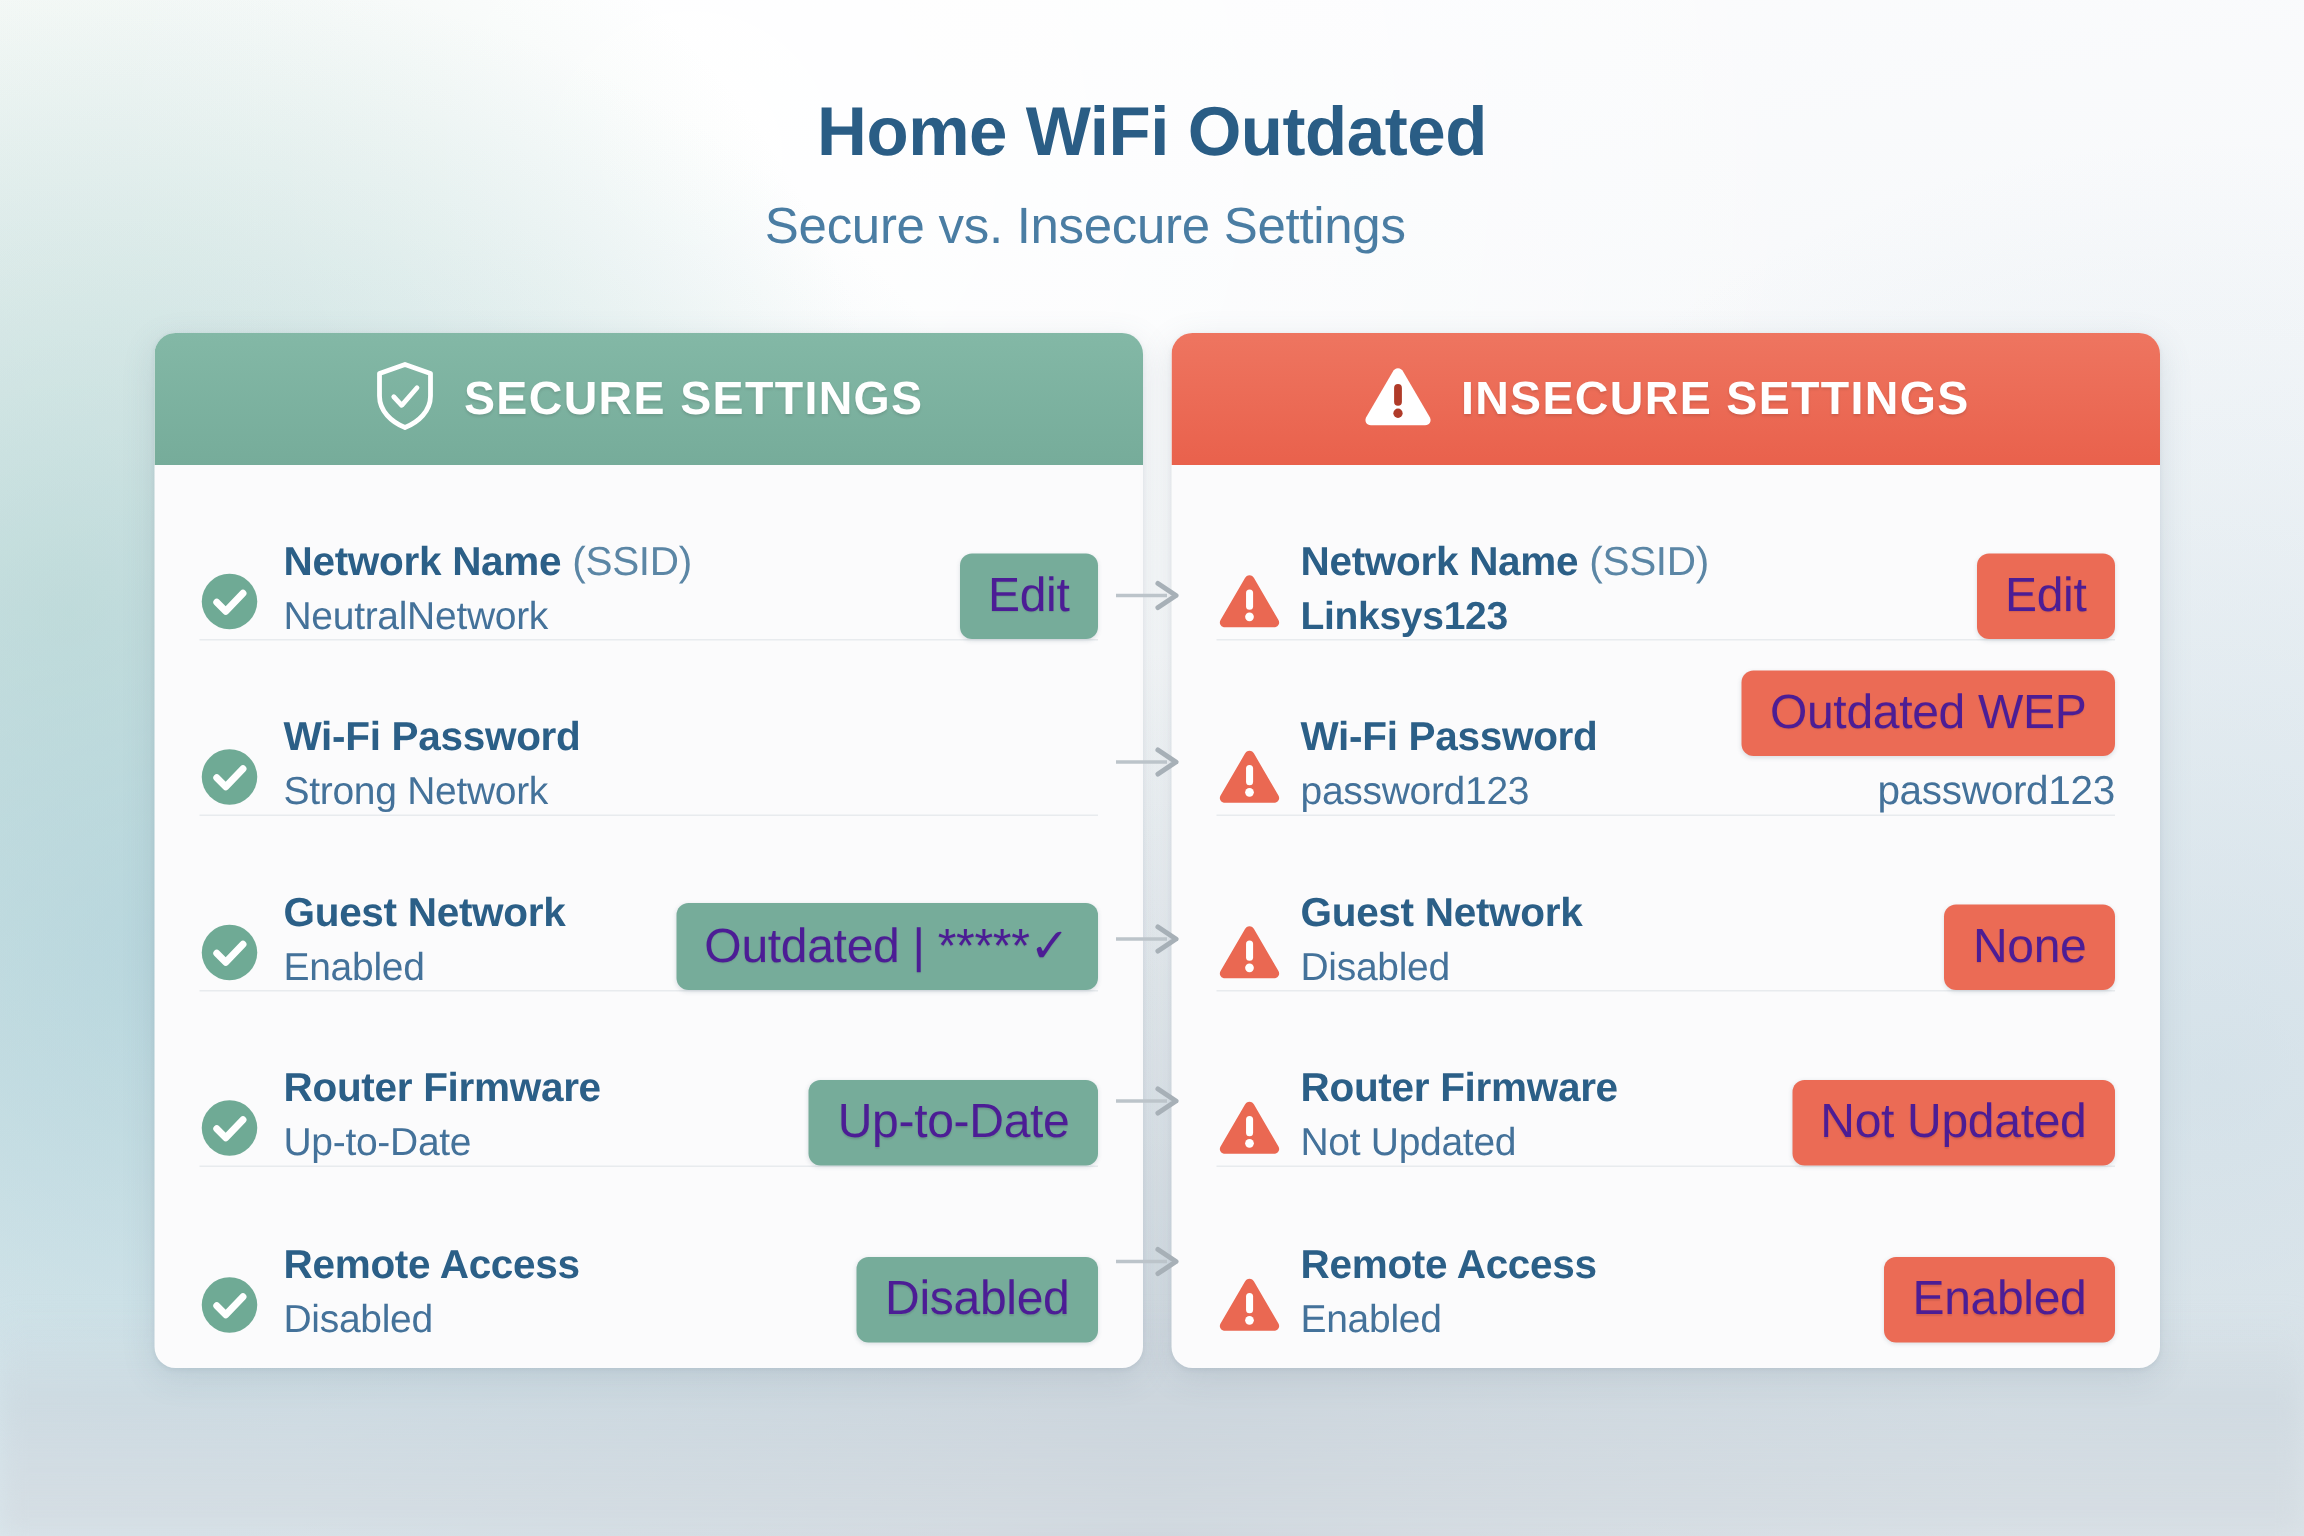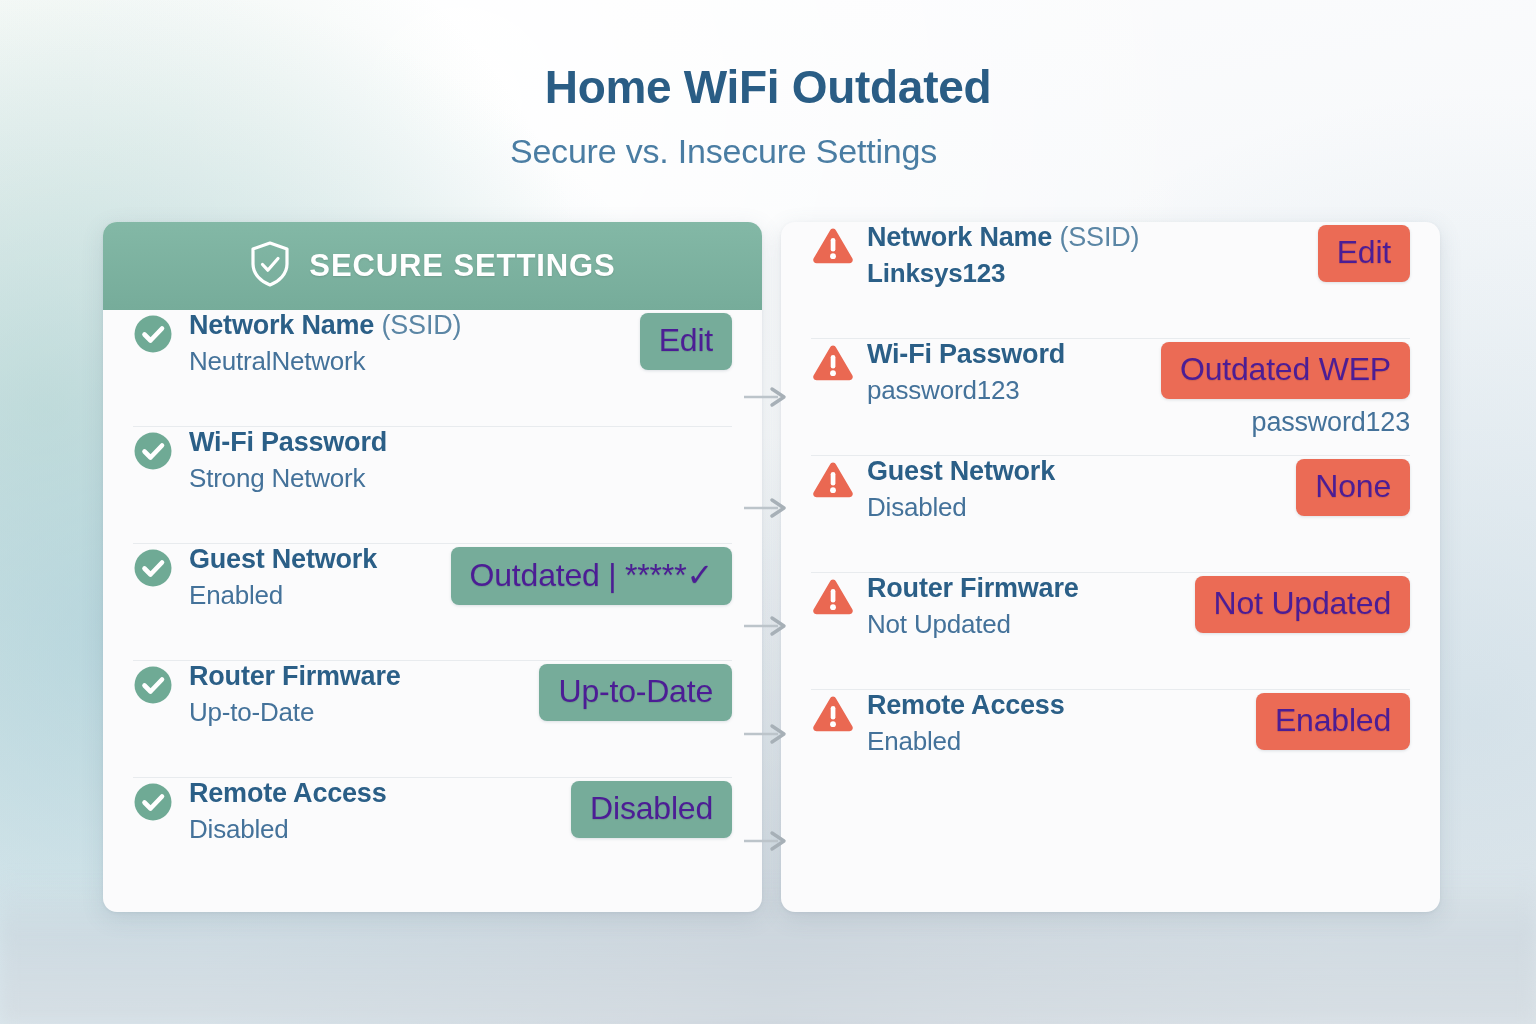--- a/index.html
+++ b/index.html
@@ -74,21 +74,21 @@
 
   .panel-head .head-label {
     font-size:31px; font-weight:bold; color:#ffffff;
     letter-spacing:0.9px;
     text-shadow:0 1px 2px rgba(0,0,0,0.12);
   }
 
   .rows { padding:0 30px; }
 
   .row {
-    display:flex; align-items:flex-start;
+    display:flex; align-items:flex-end;
     height:117px;
     border-bottom:1px solid #e8ebee;
   }
   .row:last-child { border-bottom:none; }
 
   .row-icon { width:52px; flex:0 0 52px; padding-top:4px; }
 
   .row-text { flex:1 1 auto; padding-left:4px; }
   .row-label {
     font-size:27px; font-weight:bold; color:#2b5f87;
@@ -237,20 +237,30 @@
         </span>
         <span class="row-badge-wrap">
           <span class="badge badge-green">Disabled</span>
         </span>
       </div>
 
     </div>
   </div>
 
   <div class="panel panel-insecure">
+    <div class="panel-head head-insecure">
+      <span class="ico">
+        <svg width="48" height="44" viewBox="0 0 48 44">
+          <path d="M24 3.5 C25.6 3.5 26.7 4.4 27.4 5.6 L45.2 36.2 C46.6 38.7 45 41.5 42.1 41.5 H5.9 C3 41.5 1.4 38.7 2.8 36.2 L20.6 5.6 C21.3 4.4 22.4 3.5 24 3.5 Z" fill="#ffffff"></path>
+          <rect x="21.4" y="14" width="5.2" height="14.5" rx="2.6" fill="#b03b29"></rect>
+          <circle cx="24" cy="33.5" r="3.1" fill="#b03b29"></circle>
+        </svg>
+      </span>
+      <span class="head-label">INSECURE SETTINGS</span>
+    </div>
 
     <div class="rows">
 
       <div class="row">
         <span class="row-icon ico">
           <svg width="44" height="40" viewBox="0 0 44 40">
             <path d="M22 2.5 C23.4 2.5 24.4 3.3 25 4.4 L41.3 32.3 C42.6 34.6 41.1 37.2 38.4 37.2 H5.6 C2.9 37.2 1.4 34.6 2.7 32.3 L19 4.4 C19.6 3.3 20.6 2.5 22 2.5 Z" fill="#ea6852"></path>
             <rect x="19.7" y="12" width="4.7" height="13.5" rx="2.35" fill="#ffffff"></rect>
             <circle cx="22" cy="30.2" r="2.9" fill="#ffffff"></circle>
           </svg>

